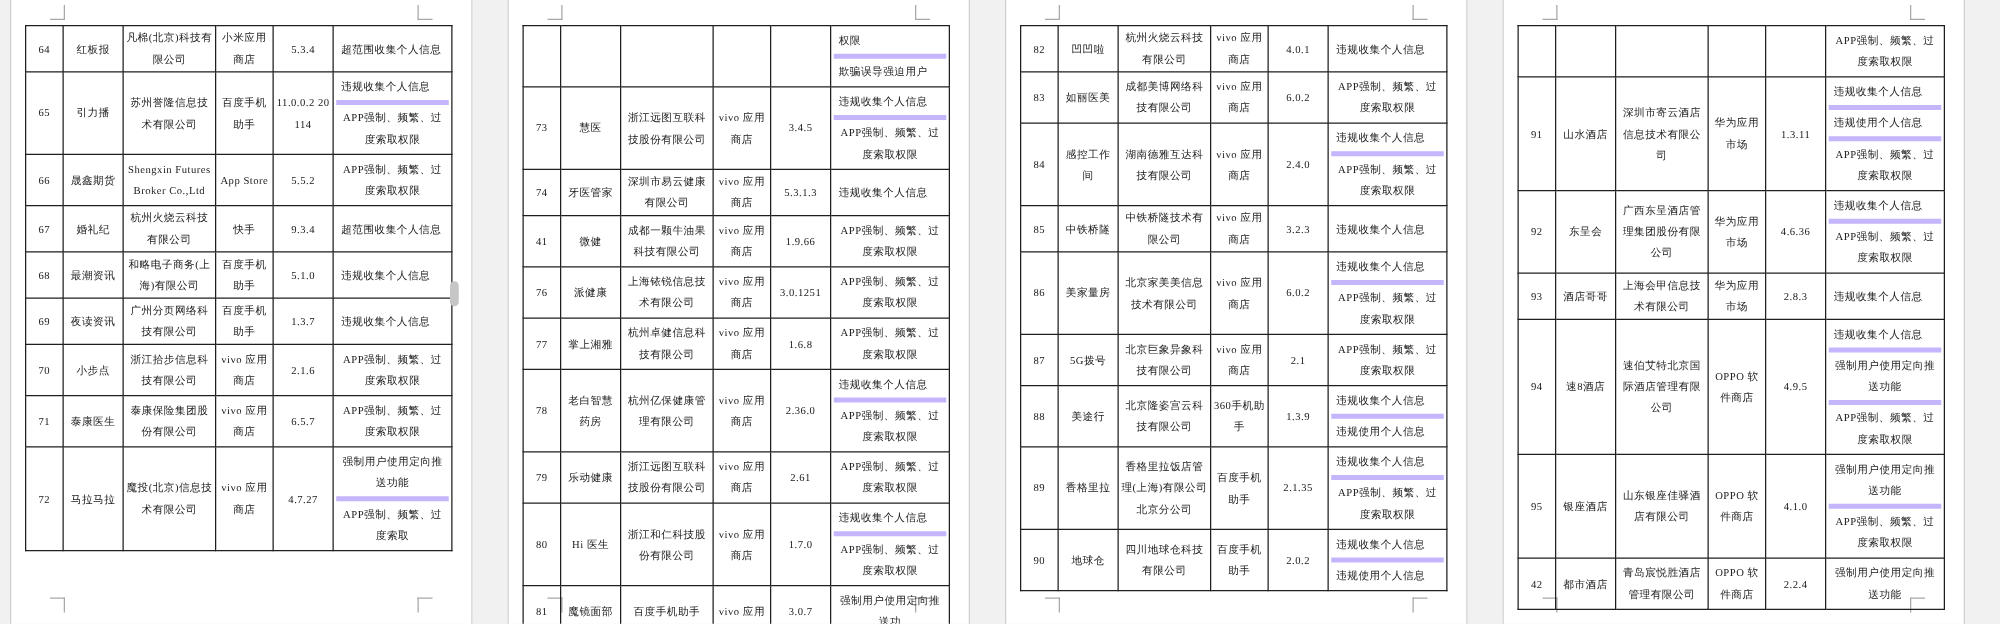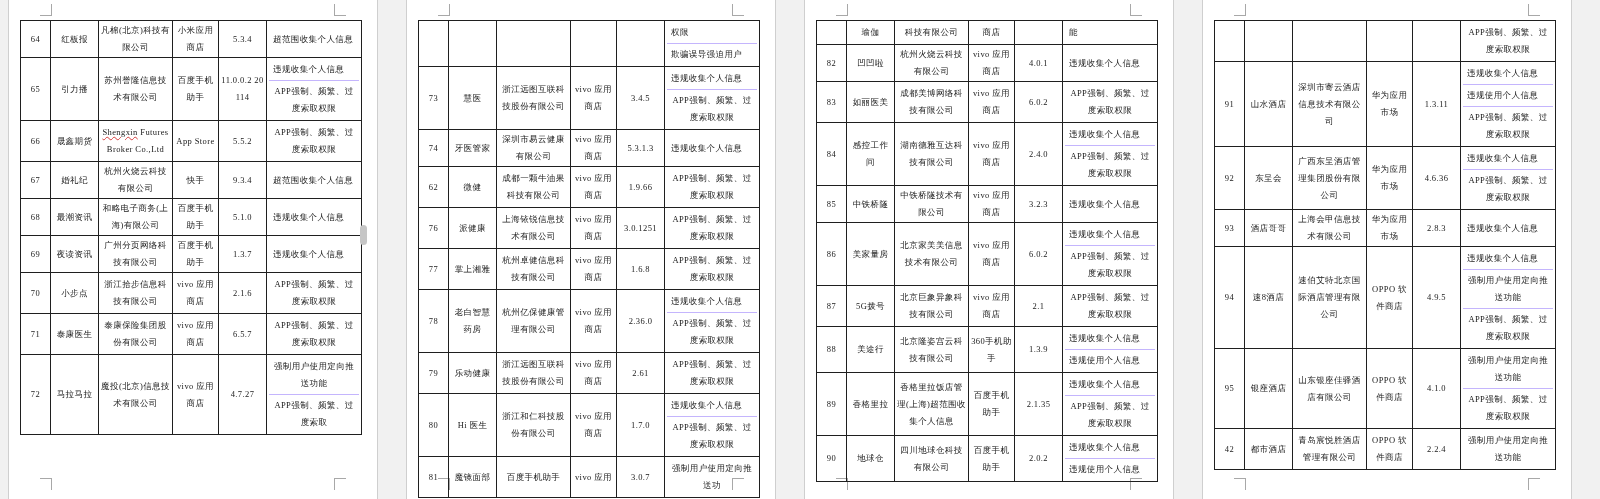--- a/index.html
+++ b/index.html
@@ -24,23 +24,22 @@
     border:1px solid #1f1f1f;vertical-align:middle;text-align:center;
     padding:1px 2px;overflow:hidden;word-break:break-all;
   }
   col.w-num{width:30px}col.w-name{width:48px}col.w-comp{width:74px}
   col.w-store{width:46px}col.w-ver{width:48px}col.w-issue{width:95px}
   td.c-issue{padding:0;text-align:left;}
   .il{
     min-height:19px;display:flex;align-items:center;
     padding:2px 4px;box-sizing:border-box;word-break:break-all;
   }
-  .il + .il{border-top:1px solid #c4b5fd;}
+  .il + .il{border-top:4px solid #c4b5fd;}
   .spell{
-    text-decoration:underline;
     text-decoration-style:wavy;
     text-decoration-color:#d43b3b;
     text-decoration-thickness:1px;
   }
   .mk{position:absolute;width:11px;height:11px;}
   .mk-tl{border-right:1px solid #a8a8a8;border-bottom:1px solid #a8a8a8;left:31px;top:4px;}
   .mk-tr{border-left:1px solid #a8a8a8;border-bottom:1px solid #a8a8a8;left:325px;top:4px;}
   .mk-bl{border-right:1px solid #a8a8a8;border-top:1px solid #a8a8a8;left:31px;top:478px;}
   .mk-br{border-left:1px solid #a8a8a8;border-top:1px solid #a8a8a8;left:325px;top:478px;}
   .scroll-thumb{
@@ -204,21 +203,21 @@
       <td class="c-num">74</td>
       <td class="c-name">牙医管家</td>
       <td class="c-comp">深圳市易云健康有限公司</td>
       <td class="c-store">vivo 应用商店</td>
       <td class="c-ver">5.3.1.3</td>
       <td class="c-issue">
         <div class="il">违规收集个人信息</div>
       </td>
     </tr>
     <tr>
-      <td class="c-num">62</td>
+      <td class="c-num">41</td>
       <td class="c-name">微健</td>
       <td class="c-comp">成都一颗牛油果科技有限公司</td>
       <td class="c-store">vivo 应用商店</td>
       <td class="c-ver">1.9.66</td>
       <td class="c-issue">
         <div class="il">APP强制、频繁、过度索取权限</div>
       </td>
     </tr>
     <tr>
       <td class="c-num">76</td>
@@ -294,30 +293,20 @@
   <table class="doc">
     <colgroup>
         <col class="w-num">
         <col class="w-name">
         <col class="w-comp">
         <col class="w-store">
         <col class="w-ver">
         <col class="w-issue">
       </colgroup>
     <tbody>
-        <tr>
-      <td class="c-num"></td>
-      <td class="c-name">瑜伽</td>
-      <td class="c-comp">科技有限公司</td>
-      <td class="c-store">商店</td>
-      <td class="c-ver"></td>
-      <td class="c-issue">
-        <div class="il">能</div>
-      </td>
-    </tr>
     <tr>
       <td class="c-num">82</td>
       <td class="c-name">凹凹啦</td>
       <td class="c-comp">杭州火烧云科技有限公司</td>
       <td class="c-store">vivo 应用商店</td>
       <td class="c-ver">4.0.1</td>
       <td class="c-issue">
         <div class="il">违规收集个人信息</div>
       </td>
     </tr>
@@ -380,21 +369,21 @@
       <td class="c-store">360手机助手</td>
       <td class="c-ver">1.3.9</td>
       <td class="c-issue">
         <div class="il">违规收集个人信息</div>
         <div class="il">违规使用个人信息</div>
       </td>
     </tr>
     <tr>
       <td class="c-num">89</td>
       <td class="c-name">香格里拉</td>
-      <td class="c-comp">香格里拉饭店管理(上海)超范围收集个人信息</td>
+      <td class="c-comp">香格里拉饭店管理(上海)有限公司北京分公司</td>
       <td class="c-store">百度手机助手</td>
       <td class="c-ver">2.1.35</td>
       <td class="c-issue">
         <div class="il">违规收集个人信息</div>
         <div class="il">APP强制、频繁、过度索取权限</div>
       </td>
     </tr>
     <tr>
       <td class="c-num">90</td>
       <td class="c-name">地球仓</td>

